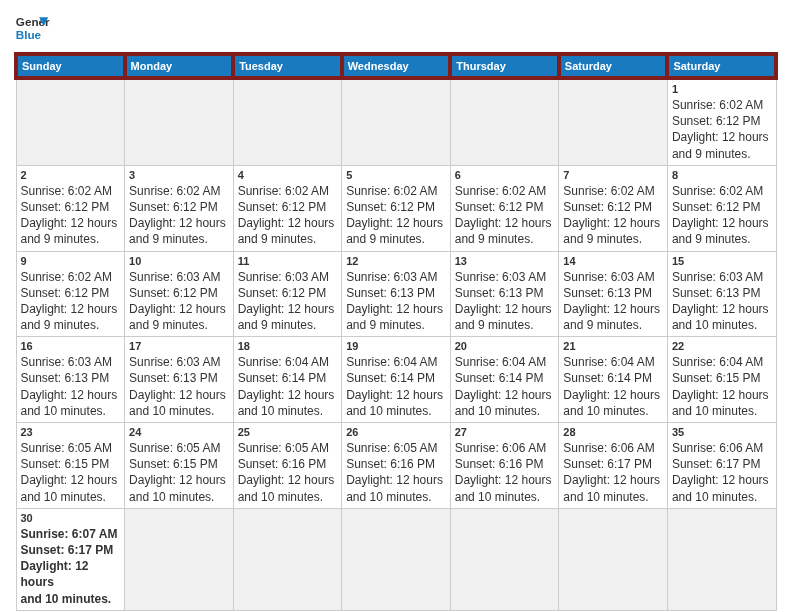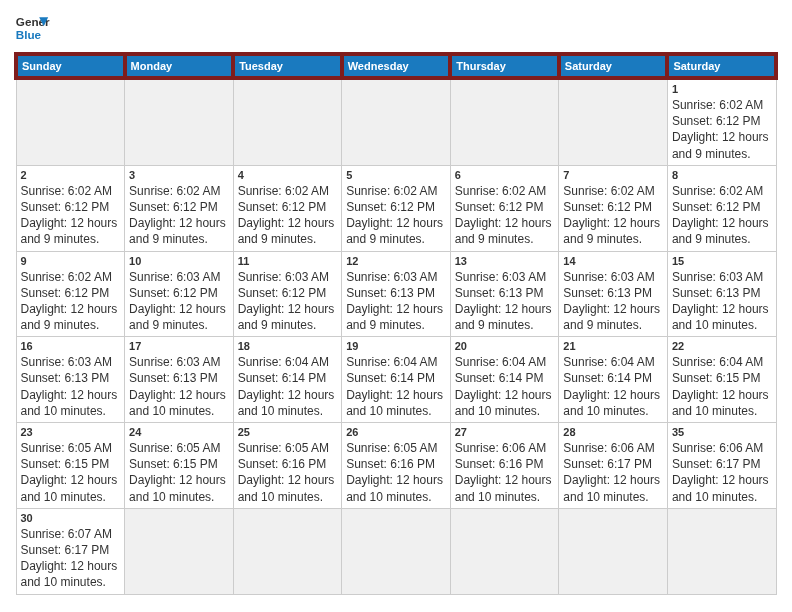--- a/index.html
+++ b/index.html
@@ -332,21 +332,21 @@
             <span class="day-num">35</span>
             <div class="cell-info" style="white-space: pre-line;">Sunrise: 6:06 AM
 Sunset: 6:17 PM
 Daylight: 12 hours
 and 10 minutes.</div>
           </td>
         </tr>
         <tr>
           <td class="last-row">
             <span class="day-num">30</span>
-            <div class="cell-info" style="white-space: pre-line;">Sunrise: 6:07 AM
+            <div class="cell-info" style="white-space: pre-line; font-weight: bold;">Sunrise: 6:07 AM
 Sunset: 6:17 PM
 Daylight: 12 hours
 and 10 minutes.</div>
           </td>
           <td class="empty last-row"></td>
           <td class="empty last-row"></td>
           <td class="empty last-row"></td>
           <td class="empty last-row"></td>
           <td class="empty last-row"></td>
           <td class="empty last-row"></td>

